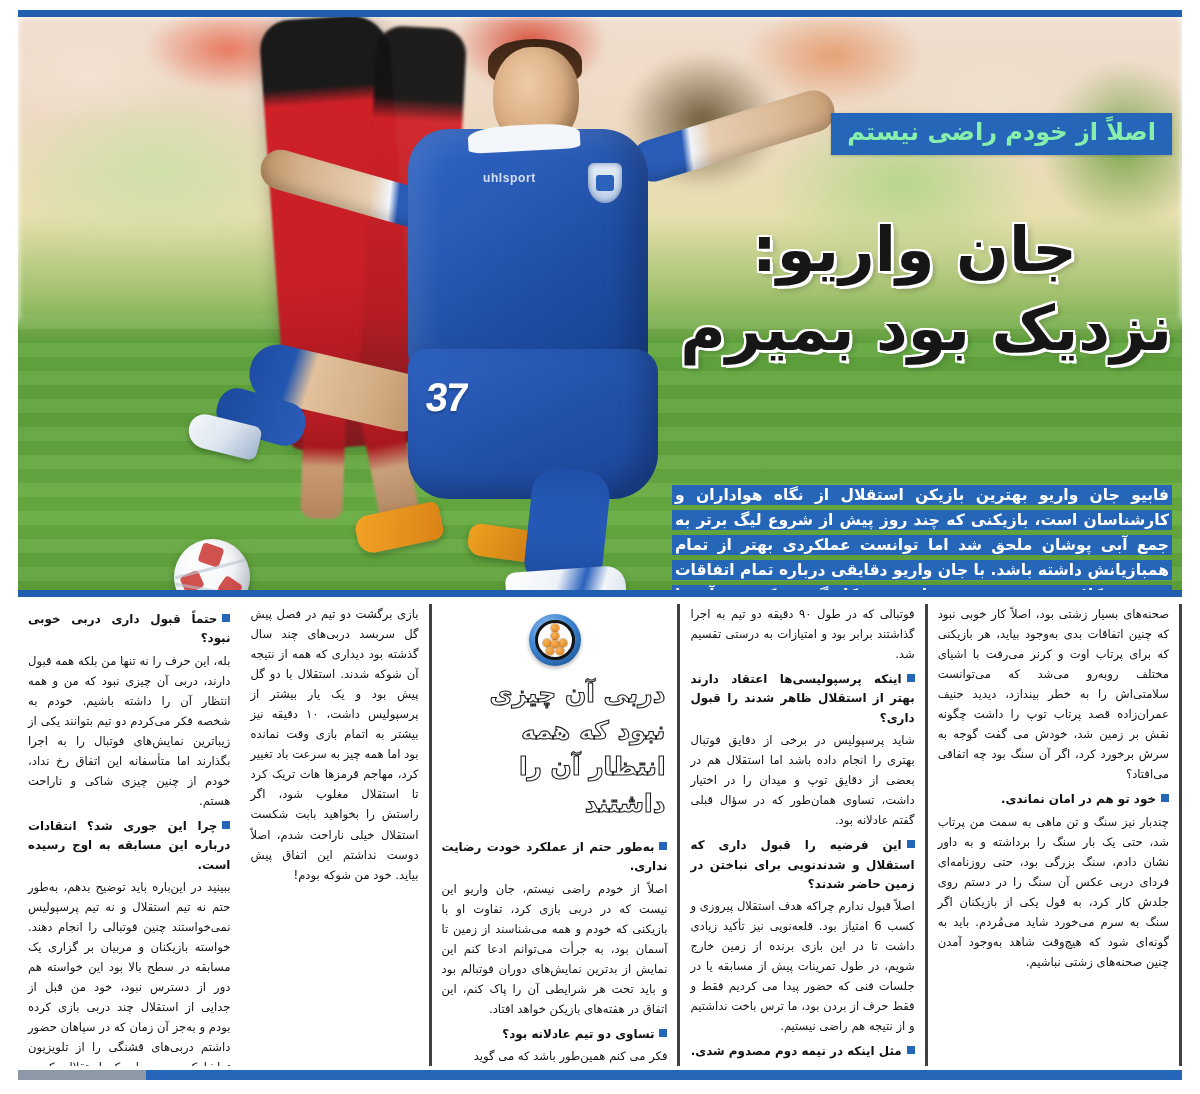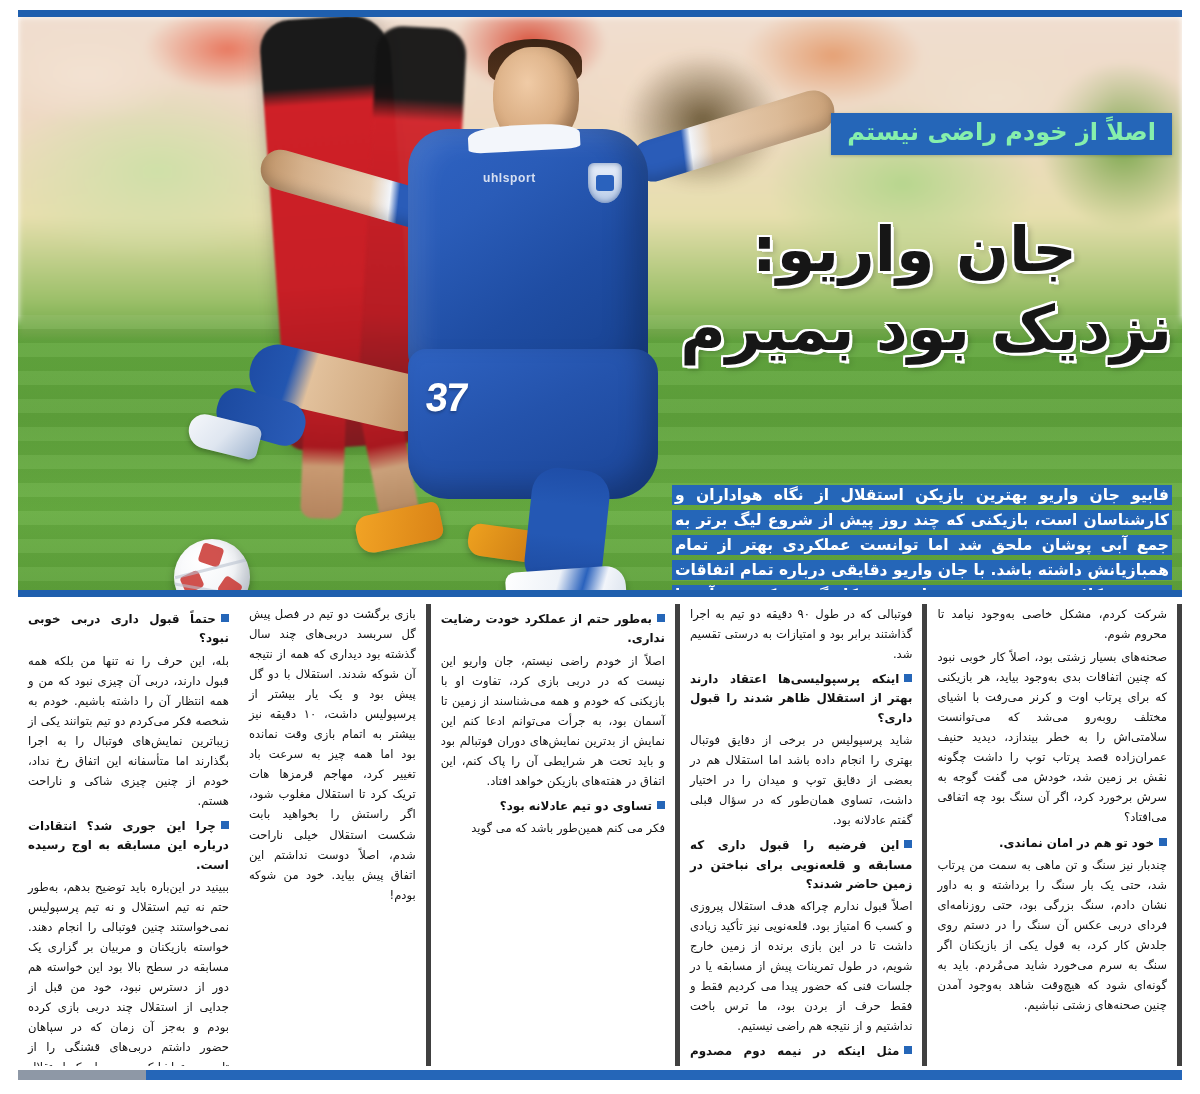--- a/index.html
+++ b/index.html
@@ -272,21 +272,21 @@
     position:absolute;left:18px;top:604px;width:1164px;height:462px;
     display:flex;flex-direction:row-reverse;gap:0;direction:rtl;justify-content:flex-end;
   }
   .col{
     position:relative;
     padding:0 10px;
     font-size:11.6px;line-height:1.73;color:#121212;
     text-align:justify;text-align-last:right;
     overflow:hidden;
   }
-  .col + .col{border-right:5px solid #404040;}
+  .col + .col{border-right:3px solid #404040;}
   .c1{width:224px;}
   .c2{width:186px;}
   .c3{width:250px;}
   .c4{width:248px;}
   .c5{width:256px;}
 
   .q{
     font-weight:700;font-size:11.9px;line-height:1.62;
     margin:6px 0 2px 0;display:block;text-align:justify;text-align-last:right;
   }
@@ -404,36 +404,55 @@
     <div class="col c1">
         <span class="q">حتماً قبول داری دربی خوبی نبود؟</span>
         <span class="a">بله، این حرف را نه تنها من بلکه همه قبول دارند، دربی آن چیزی نبود که من و همه انتظار آن را داشته باشیم. خودم به شخصه فکر می‌کردم دو تیم بتوانند یکی از زیباترین نمایش‌های فوتبال را به اجرا بگذارند اما متأسفانه این اتفاق رخ نداد، خودم از چنین چیزی شاکی و ناراحت هستم.</span>
         <span class="q">چرا این جوری شد؟ انتقادات درباره این مسابقه به اوج رسیده است.</span>
         <span class="a">ببینید در این‌باره باید توضیح بدهم، به‌طور حتم نه تیم استقلال و نه تیم پرسپولیس نمی‌خواستند چنین فوتبالی را انجام دهند. خواسته بازیکنان و مربیان بر گزاری یک مسابقه در سطح بالا بود این خواسته هم دور از دسترس نبود، خود من قبل از جدایی از استقلال چند دربی بازی کرده بودم و به‌جز آن زمان که در سپاهان حضور داشتم دربی‌های قشنگی را از تلویزیون تماشا کردم، دربی‌ای که استقلال یک بر صفر برد و یا دربی‌ای که در جام‌حذفی ۳ بر صفر مقابل پرسپولیس پیروز شدند یا برتری ۲ بر صفر که جباری و مجیدی گل زدند، البته</span>
       </div>
     <div class="col c2">
         <span class="a">بازی برگشت دو تیم در فصل پیش گل سربسد دربی‌های چند سال گذشته بود دیداری که همه از نتیجه آن شوکه شدند. استقلال با دو گل پیش بود و یک یار بیشتر از پرسپولیس داشت، ۱۰ دقیقه نیز بیشتر به اتمام بازی وقت نمانده بود اما همه چیز به سرعت باد تغییر کرد، مهاجم قرمزها هات تریک کرد تا استقلال مغلوب شود، اگر راستش را بخواهید بابت شکست استقلال خیلی ناراحت شدم، اصلاً دوست نداشتم این اتفاق پیش بیاید. خود من شوکه بودم!</span>
       </div>
     <div class="col c3">
+      <div class="pullbox">
+        <div class="emblem">
+          <div class="ring"></div>
+          <div class="dots">
+              <i></i>
+              <i></i>
+              <i></i>
+              <i></i>
+              <i></i>
+              <i></i>
+              <i></i>
+            </div>
+        </div>
+        <div class="pullquote">
+          <span>دربی آن چیزی</span>
+          <span>نبود که همه</span>
+          <span>انتظار آن را</span>
+          <span>داشتند</span>
+        </div>
+      </div>
     <span class="q">به‌طور حتم از عملکرد خودت رضایت نداری.</span>
         <span class="a">اصلاً از خودم راضی نیستم، جان واریو این نیست که در دربی بازی کرد، تفاوت او با بازیکنی که خودم و همه می‌شناسند از زمین تا آسمان بود، به جرأت می‌توانم ادعا کنم این نمایش از بدترین نمایش‌های دوران فوتبالم بود و باید تحت هر شرایطی آن را پاک کنم، این اتفاق در هفته‌های بازیکن خواهد افتاد.</span>
         <span class="q">تساوی دو تیم عادلانه بود؟</span>
         <span class="a">فکر می کنم همین‌طور باشد که می گوید</span>
       </div>
     <div class="col c4">
         <span class="a">فوتبالی که در طول ۹۰ دقیقه دو تیم به اجرا گذاشتند برابر بود و امتیازات به درستی تقسیم شد.</span>
         <span class="q">اینکه پرسپولیسی‌ها اعتقاد دارند بهتر از استقلال ظاهر شدند را قبول داری؟</span>
         <span class="a">شاید پرسپولیس در برخی از دقایق فوتبال بهتری را انجام داده باشد اما استقلال هم در بعضی از دقایق توپ و میدان را در اختیار داشت، تساوی همان‌طور که در سؤال قبلی گفتم عادلانه بود.</span>
-        <span class="q">این فرضیه را قبول داری که مسابقه و قلعه‌نویی برای نباختن در زمین حاضر شدند؟</span>
+        <span class="q">این فرضیه را قبول داری که استقلال و شدند‌نویی برای نباختن در زمین حاضر شدند؟</span>
         <span class="a">اصلاً قبول ندارم چراکه هدف استقلال پیروزی و کسب 6 امتیاز بود. قلعه‌نویی نیز تأکید زیادی داشت تا در این بازی برنده از زمین خارج شویم، در طول تمرینات پیش از مسابقه یا در جلسات فنی که حضور پیدا می کردیم فقط و فقط حرف از بردن بود، ما ترس باخت نداشتیم و از نتیجه هم راضی نیستیم.</span>
         <span class="q">مثل اینکه در نیمه دوم مصدوم شدی.</span>
         <span class="a">اتفاق خاصی نیست و آسیب‌دیدگی‌ام بسیار جزئی بود که برطرف شد و در تمرین هم</span>
       </div>
     <div class="col c5">
-        <span class="a">شرکت کردم، مشکل خاصی به‌وجود نیامد تا محروم شوم.</span>
         <span class="a">صحنه‌های بسیار زشتی بود، اصلاً کار خوبی نبود که چنین اتفاقات بدی به‌وجود بیاید، هر بازیکنی که برای پرتاب اوت و کرنر می‌رفت با اشیای مختلف روبه‌رو می‌شد که می‌توانست سلامتی‌اش را به خطر بیندازد، دیدید حنیف عمران‌زاده قصد پرتاب توپ را داشت چگونه نقش بر زمین شد، خودش می گفت گوجه به سرش برخورد کرد، اگر آن سنگ بود چه اتفاقی می‌افتاد؟</span>
         <span class="q">خود تو هم در امان نماندی.</span>
         <span class="a">چندبار نیز سنگ و تن ماهی به سمت من پرتاب شد، حتی یک بار سنگ را برداشته و به داور نشان دادم، سنگ بزرگی بود، حتی روزنامه‌ای فردای دربی عکس آن سنگ را در دستم روی جلدش کار کرد، به قول یکی از بازیکنان اگر سنگ به سرم می‌خورد شاید می‌مُردم. باید به گونه‌ای شود که هیچ‌وقت شاهد به‌وجود آمدن چنین صحنه‌های زشتی نباشیم.</span>
       </div>
   </div>
 
   <div class="bot-rule"></div>
   <div class="bot-tab"></div>
 
 </div>

